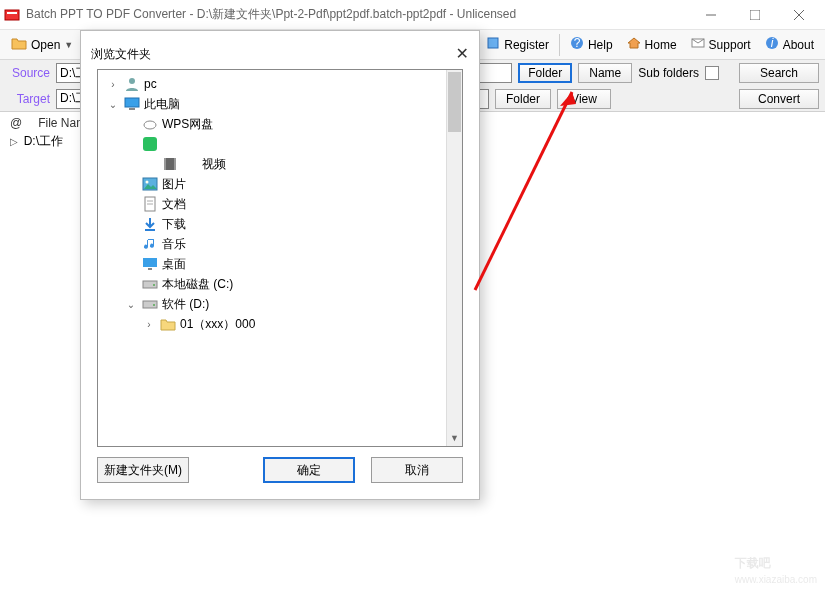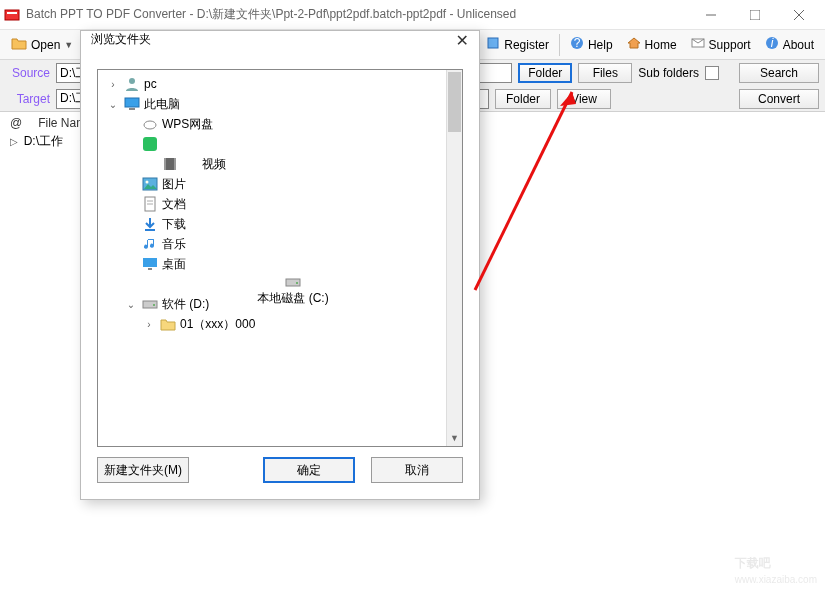--- a/index.html
+++ b/index.html
@@ -18,21 +18,21 @@
 .btn{height:20px;padding:0 10px;background:linear-gradient(#fdfdfd,#ececec);border:1px solid #a8a8a8;min-width:54px;}
 .btn.blue-hl{border:2px solid #1a6fd8;padding:0 8px;}
 .chk{width:14px;height:14px;border:1px solid #888;background:#fff;}
 .filearea{background:#fff;padding:4px 10px;}
 .filehdr{display:flex;gap:16px;color:#333;border-bottom:0;}
 .filelist{padding:2px 0;}
 .filelist .row{height:18px;display:flex;align-items:center;gap:6px;}
 .tri{font-size:10px;color:#555;}
 
 .dialog{position:absolute;left:80px;top:30px;width:400px;height:470px;background:#fff;border:1px solid #bbb;box-shadow:4px 4px 12px rgba(0,0,0,.2);display:flex;flex-direction:column;}
-.dlg-title{height:32px;display:flex;align-items:flex-start;padding:0 10px;font-size:13px;}
+.dlg-title{height:32px;display:flex;align-items:flex-end;padding:0 10px;font-size:13px;}
 .dlg-close{margin-left:auto;font-size:16px;color:#333;}
 .dlg-body{flex:1;padding:6px 16px 0 16px;display:flex;flex-direction:column;}
 .tree-wrap{border:1px solid #888;flex:1;overflow:auto;background:#fff;position:relative;}
 .tree{padding:4px 0;}
 .tnode{display:flex;align-items:center;height:20px;white-space:nowrap;}
 .tnode .exp{width:14px;text-align:center;color:#666;font-size:10px;}
 .tnode .ticon{width:16px;height:16px;margin:0 4px;display:flex;align-items:center;justify-content:center;}
 .tnode .tlabel{}
 .scrollbar{position:absolute;right:0;top:0;width:16px;height:100%;background:#f0f0f0;border-left:1px solid #ddd;}
 .scrollbar .thumb{position:absolute;left:1px;right:1px;top:2px;height:60px;background:#c8c8c8;}
@@ -124,21 +124,21 @@
           <text x="7" y="11" text-anchor="middle" fill="#fff" font-size="10" font-style="italic">i</text>
         </svg></span>
     <span>About</span>
   </div>
 </div>
 
 <div class="formrow">
   <label>Source</label>
   <input type="text" style="flex: 1 1 0%;" value="D:\工">
   <button class="btn blue-hl">Folder</button>
-  <button class="btn">Files</button>
+  <button class="btn">Name</button>
   <span style="margin-left:0">Sub folders</span>
   <span class="chk"></span>
   <span style="width:8px"></span>
   <button class="btn" style="min-width:80px">Search</button>
 </div>
 
 <div class="formrow" style="border-bottom:1px solid #d0d0d0">
   <label>Target</label>
   <input type="text" style="flex: 1 1 0%;" value="D:\工">
   <button class="btn">Folder</button>
@@ -261,21 +261,21 @@
           <div class="tnode" style="padding-left: 26px;">
             <span class="exp"></span>
             <span class="ticon">
               <svg width="16" height="16">
                 <rect x="1" y="2" width="14" height="9" fill="#3aa0e8"></rect>
                 <rect x="6" y="12" width="4" height="2" fill="#888"></rect>
               </svg>
             </span>
             <span class="tlabel">桌面</span>
           </div>
-          <div class="tnode" style="padding-left: 26px; flex-direction: column;">
+          <div class="tnode" style="padding-left: 26px;">
             <span class="exp"></span>
             <span class="ticon">
               <svg width="16" height="16">
                 <rect x="1" y="5" width="14" height="7" fill="#ccc" stroke="#888"></rect>
                 <circle cx="12" cy="9" r="1" fill="#5a5"></circle>
               </svg>
             </span>
             <span class="tlabel">本地磁盘 (C:)</span>
           </div>
           <div class="tnode" style="padding-left: 26px;">

